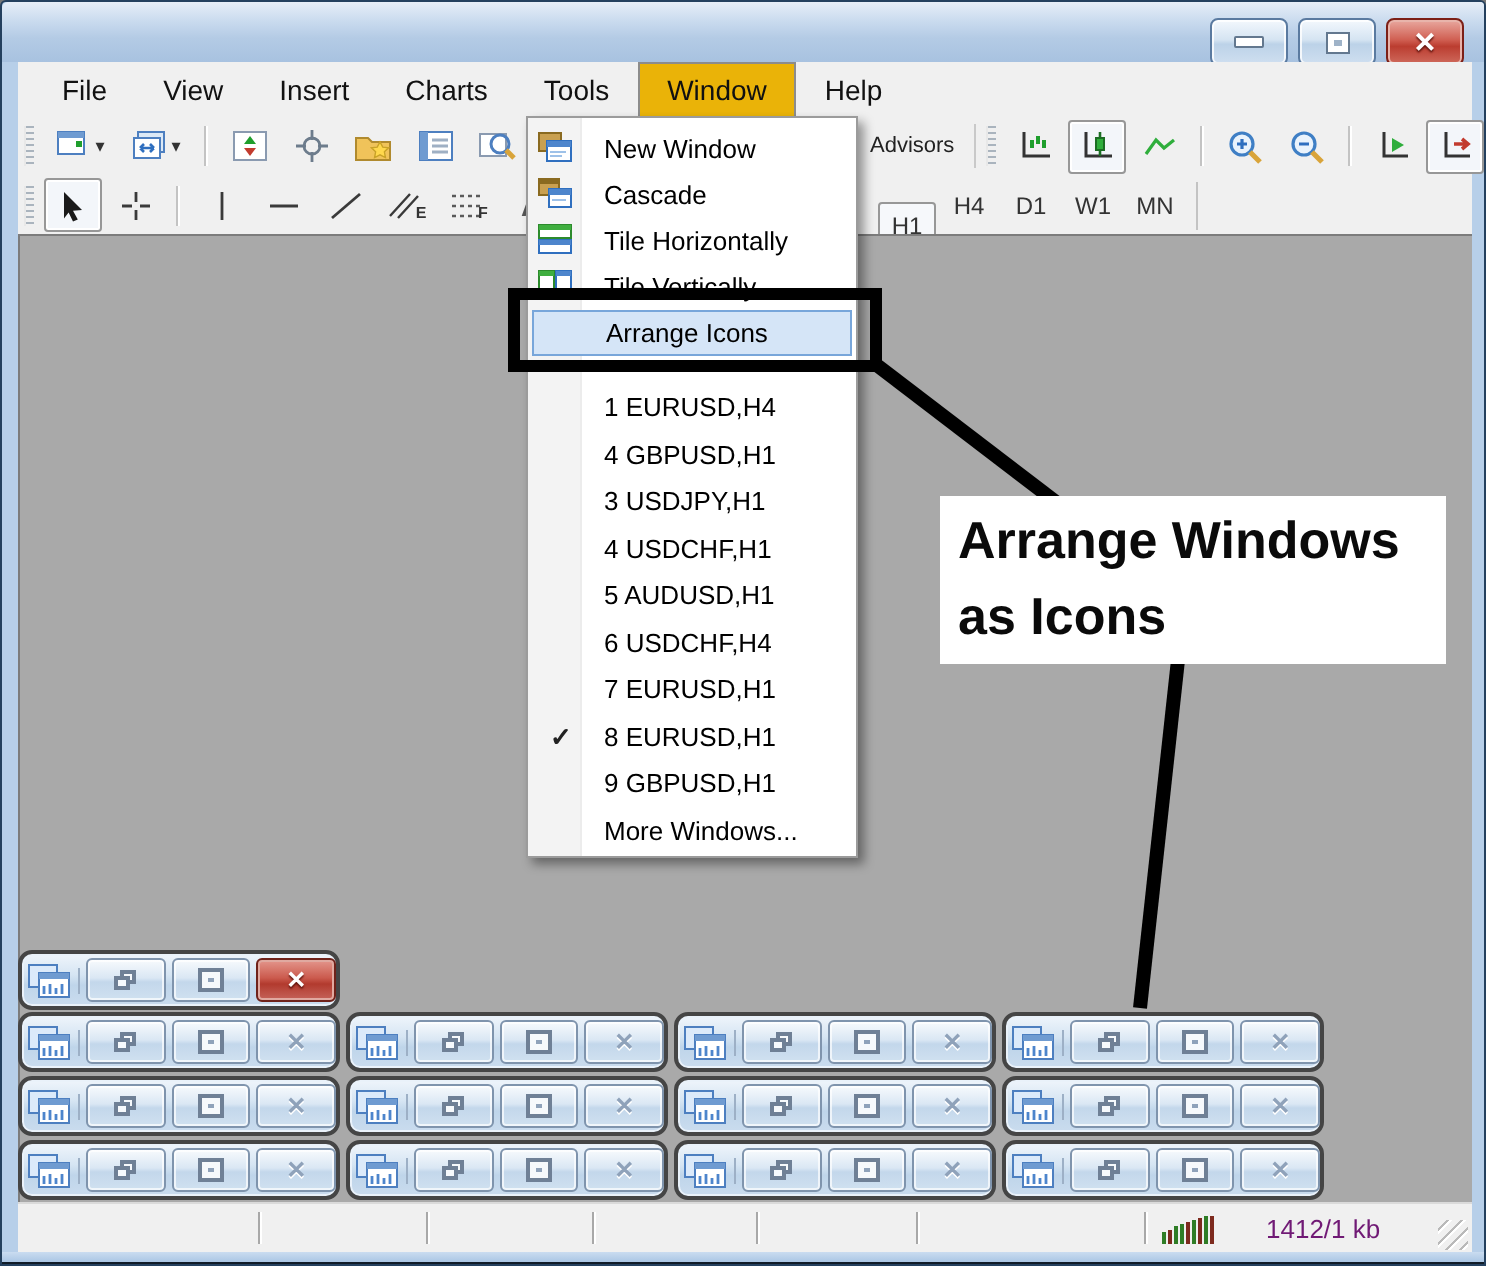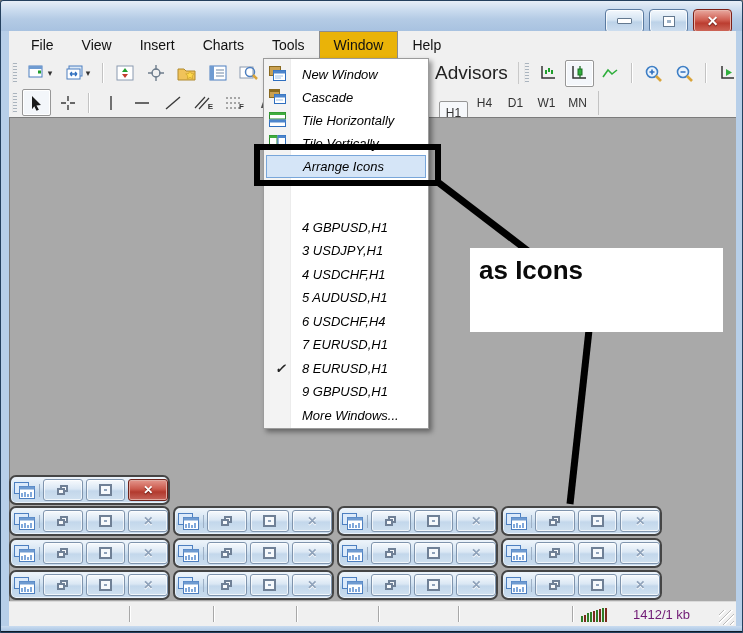--- a/index.html
+++ b/index.html
@@ -29,30 +29,30 @@
   .handle{width:4px;height:20px;margin:0 3px;
     background:repeating-linear-gradient(#aab4be 0 1px,transparent 1px 3px);border-left:1px solid #e8e8e8;}
   .tsep{width:1px;height:20px;background:#c3c3c3;border-right:1px solid #fff;margin:0 4px;}
   .tb{width:27px;height:25px;display:flex;align-items:center;justify-content:center;border:1px solid transparent;border-radius:2px;}
   .tb.pressed{border-color:#979797;background:#f3f6fa;box-shadow:inset 0 0 0 1px #fff;}
   .tb.wide{width:34px;}
   .caret{font-size:9px;color:#333;margin-left:2px;}
   .letterA{font-size:14px;font-weight:bold;color:#555;}
   .letterT{font-size:12px;font-weight:bold;color:#444;border:1px dashed #9a9a9a;padding:0 2px;}
   .sub{font-size:8px;font-weight:bold;color:#333;margin:8px 0 0 -2px;}
-  .advisors{height:22px;display:flex;align-items:center;font-size:19px;color:#222;padding:0 10px 0 4px;border-right:1px solid #c9c9c9;}
+  .advisors{height:22px;display:flex;align-items:center;font-size:11px;color:#222;padding:0 10px 0 4px;border-right:1px solid #c9c9c9;}
   .tf{width:27px;height:21px;display:flex;align-items:center;justify-content:center;font-size:12px;color:#333;border:1px solid transparent;border-radius:2px;}
   .tf.pressed{border-color:#979797;background:#f6f8fb;margin-top:20px;}
   .tfend{width:1px;height:24px;background:#c3c3c3;margin-left:4px;}
   
   .workspace{position:absolute;left:8px;top:116px;width:727px;height:484px;background:#a9a9a9;
     box-shadow:inset 1px 1px 0 #7c7c7c;}
   
   .ddmenu{position:absolute;left:262px;top:57px;width:166px;height:371px;background:#fff;
-    border:1px solid #9b9b9b;box-shadow:3px 3px 5px rgba(0,0,0,.4);box-sizing:border-box;font-size:13px;color:#000;font-style:italic;}
+    border:1px solid #9b9b9b;box-shadow:3px 3px 5px rgba(0,0,0,.4);box-sizing:border-box;font-size:13px;color:#000;}
   .ddgutter{position:absolute;left:0;top:0;bottom:0;width:26px;background:#f3f3f3;border-right:1px solid #ececec;}
   .dditem{position:absolute;left:2px;right:2px;height:23px;display:flex;align-items:center;padding-left:36px;box-sizing:border-box;}
   .dditem .mi{position:absolute;left:3px;top:3px;}
   .dditem.sel{background:#d5e5f7;border:1px solid #78a6da;}
   .ddsep{position:absolute;left:30px;right:4px;height:0;border-top:1px solid #e0e0e0;border-bottom:1px solid #fff;}
   .ddcheck{position:absolute;left:9px;font-size:13px;font-weight:bold;color:#222;}
   
   .micon{position:relative;width:17px;height:15px;}
   
   .ann-rect{position:absolute;left:253px;top:143px;width:187px;height:42px;border:6px solid #000;box-sizing:border-box;}
@@ -727,20 +727,23 @@
           </svg>
       </span>
       <span>Tile Vertically</span>
     </div>
     <div class="dditem sel" style="top:96px">
       <span>Arrange Icons</span>
     </div>
 
     <div class="ddsep" style="top:126px"></div>
 
+    <div class="dditem" style="top:133px">
+        <span>1 EURUSD,H4</span>
+      </div>
     <div class="dditem" style="top:156.5px">
         <span>4 GBPUSD,H1</span>
       </div>
     <div class="dditem" style="top:180px">
         <span>3 USDJPY,H1</span>
       </div>
     <div class="dditem" style="top:203.5px">
         <span>4 USDCHF,H1</span>
       </div>
     <div class="dditem" style="top:227px">
@@ -763,16 +766,17 @@
         <span>More Windows...</span>
       </div>
   </div>
 
   <svg class="ann-svg">
     <line x1="438" y1="182" x2="527" y2="250" stroke="#000" stroke-width="7"></line>
     <line x1="588" y1="329" x2="569" y2="503" stroke="#000" stroke-width="7"></line>
   </svg>
   <div class="ann-rect"></div>
   <div class="ann-label">
+    <span style="display:block">Arrange Windows</span>
     <span style="display:block">as Icons</span>
   </div>
 
 </div>
 
 </body></html>

